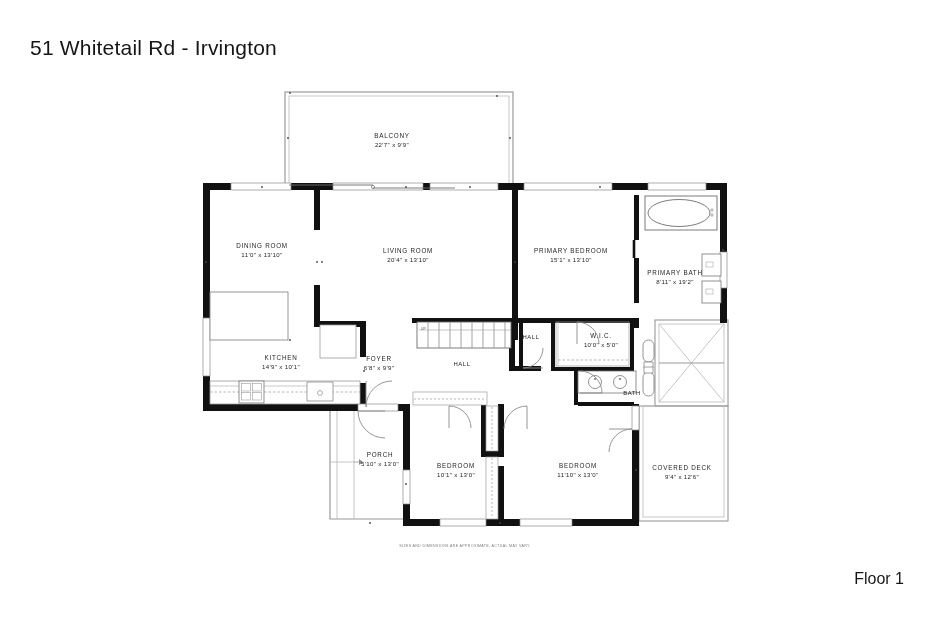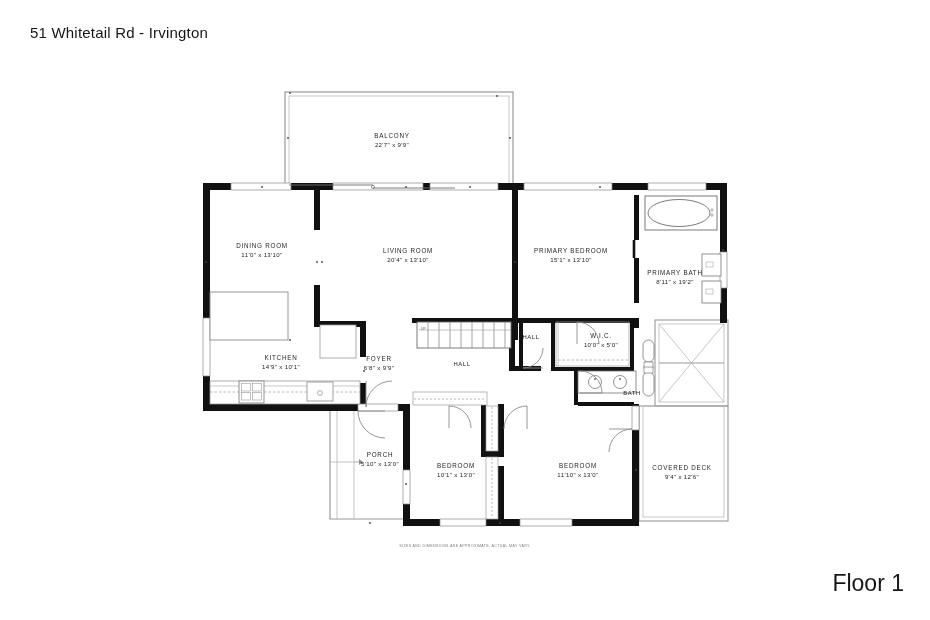--- a/index.html
+++ b/index.html
@@ -2,26 +2,26 @@
 <html><head>
 <meta charset="utf-8">
 <style>
   html,body{margin:0;padding:0;}
   body{
     width:930px;height:620px;background:#ffffff;
     font-family:"Liberation Sans", sans-serif;
     color:#1a1a1a;overflow:hidden;position:relative;
   }
   #page-title{
-    position:absolute;left:30px;top:24px;
-    font-size:15px;font-weight:400;letter-spacing:.2px;color:#161616;
+    position:absolute;left:30px;top:36px;
+    font-size:21px;font-weight:400;letter-spacing:.2px;color:#161616;
   }
   #floor-label{
     position:absolute;right:26px;top:570px;
-    font-size:23px;font-weight:400;color:#161616;
+    font-size:16px;font-weight:400;color:#161616;
   }
   #disclaimer{
     position:absolute;left:0;right:0;top:544px;text-align:center;
     font-size:3.6px;letter-spacing:.35px;color:#7d7d7d;
     transform:scale(1);font-family:"Liberation Sans", sans-serif;
   }
   #plan{position:absolute;left:0;top:0;width:930px;height:620px;}
   .rm{position:absolute;text-align:center;color:#1d1d1d;pointer-events:none;}
   .rm .nm{font-size:6.3px;letter-spacing:.75px;line-height:9px;white-space:nowrap;}
   .rm .dm{font-size:6.1px;letter-spacing:.35px;line-height:9px;white-space:nowrap;}

